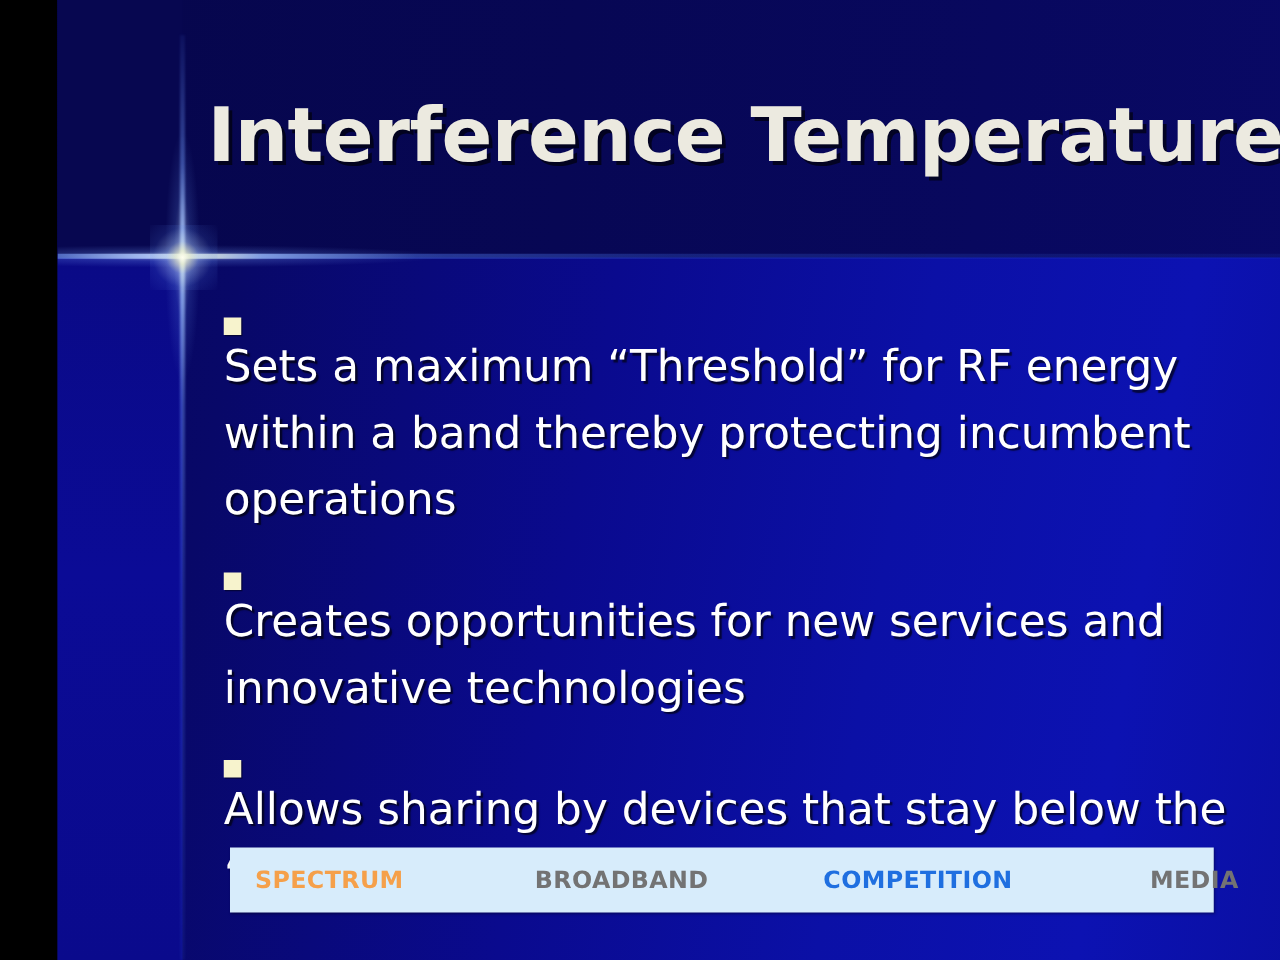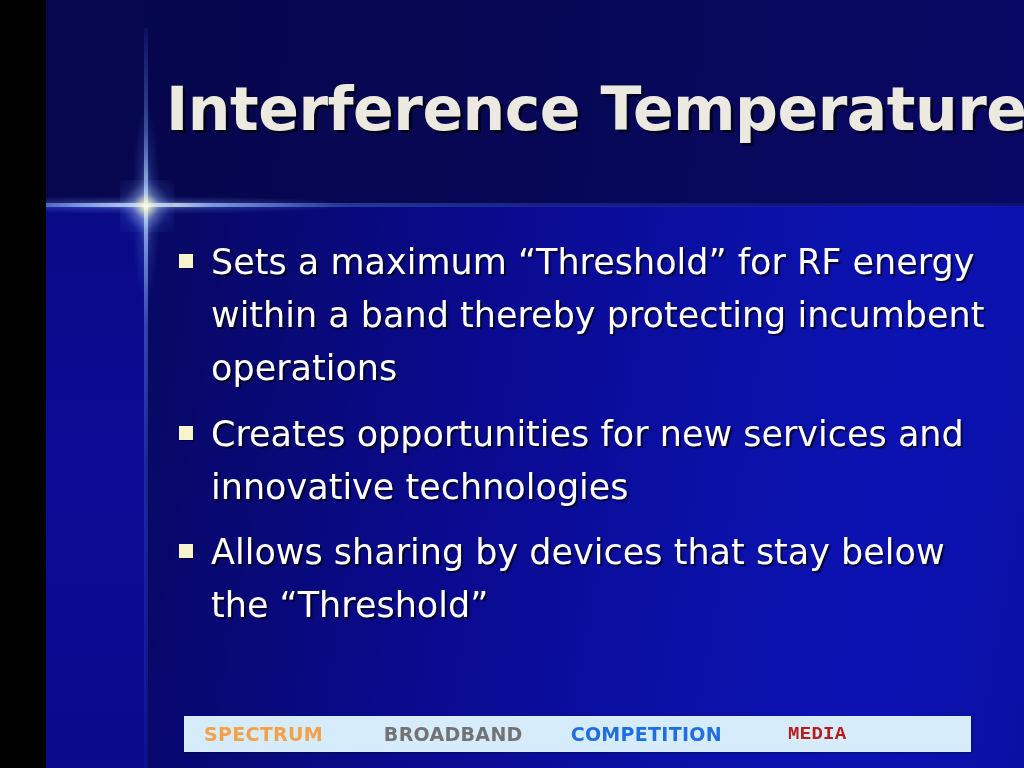--- a/index.html
+++ b/index.html
@@ -123,20 +123,21 @@
   .bullets {
     position: absolute;
     left: 133px;
     top: 236px;
     width: 830px;
   }
   .bullet-row {
     display: flex;
     align-items: flex-start;
     margin-bottom: 12px;
+    flex-direction: column;
   }
   .bullet-marker {
     flex: 0 0 auto;
     width: 14px;
     height: 14px;
     margin-top: 18px;
     margin-right: 18px;
     background: #f7f3cd;
     box-shadow: 1px 1px 0 rgba(0,0,0,0.45);
   }
@@ -145,27 +146,28 @@
     font-size: 35px;
     line-height: 1.52;
     color: #ffffff;
     text-shadow: 2px 2px 1px rgba(0,0,0,0.66);
   }
 
   
   .footer-bar {
     position: absolute;
     left: 138px;
-    top: 716px;
+    top: 678px;
     width: 787px;
-    height: 36px;
+    height: 52px;
     background: #d7ecfb;
     display: flex;
     align-items: center;
     box-shadow: 1px 1px 2px rgba(0,0,0,0.35);
+    gap: 44px;
   }
   .footer-word {
     font-size: 19px;
     font-weight: bold;
     letter-spacing: 0.3px;
     white-space: nowrap;
   }
   .fw-spectrum    { margin-left: 20px; }
   .fw-broadband   { margin-left: 61px; }
   .fw-competition { margin-left: 48px; }
@@ -204,16 +206,16 @@
       <span class="bullet-marker"></span>
       <span class="bullet-text">Allows sharing by devices that stay below the “Threshold”</span>
     </div>
 
   </div>
 
   <div class="footer-bar" style="background: rgb(215, 236, 251);">
     <span class="footer-word fw-spectrum" style="color: rgb(245, 160, 74);">SPECTRUM</span>
     <span class="footer-word fw-broadband" style="color: #737373;">BROADBAND</span>
     <span class="footer-word fw-competition" style="color: rgb(31, 111, 224); text-align: center;">COMPETITION</span>
-    <span class="footer-word fw-media" style="color: #b91c1c; font-family: Liberation Mono, monospace;">MEDIA</span>
+    <span class="footer-word fw-media" style="color: #737373;">MEDIA</span>
   </div>
 
 </div>
 
 </body></html>

